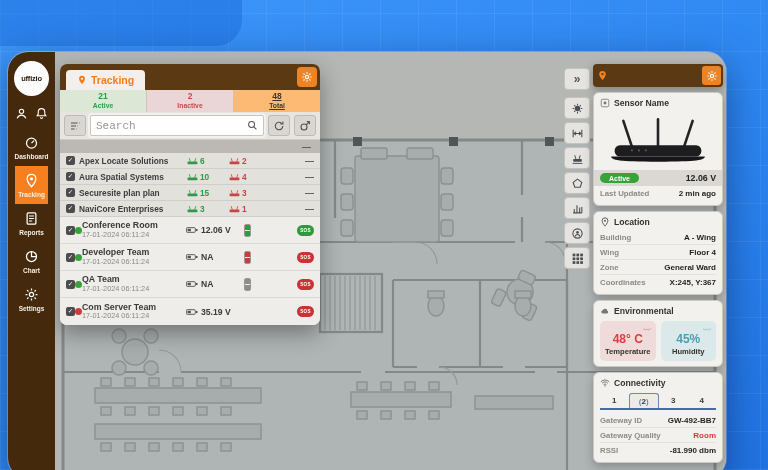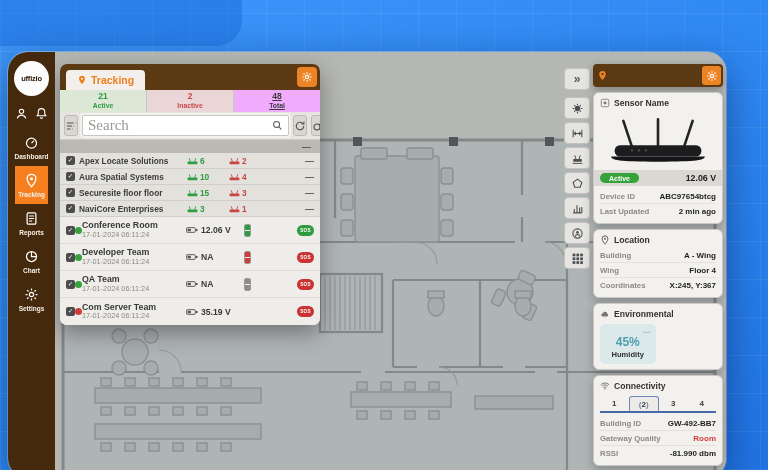--- a/index.html
+++ b/index.html
@@ -71,34 +71,34 @@
     background:#ec8324; border-radius:4px; display:grid; place-items:center; cursor:pointer;
   }
   .tp-gear svg, .dp-gear svg{ width:12px; height:12px; }
   .tp-stats{ display:flex; height:22px;border-radius:10px; }
   .stat{ flex:1; display:flex; flex-direction:column; align-items:center; justify-content:center; line-height:1.15; border-right:1px solid #c9c6c1; cursor:pointer; }
   .stat:last-child{ border-right:none; }
   .stat .v{ font-size:8.5px; font-weight:800; }
   .stat .l{ font-size:6.8px; font-weight:700; }
   .stat.active{ background:#dce8d5; color:#2e9c44; }
   .stat.inactive{ background:#ead6d6; color:#c94a4a; }
-  .stat.total{ background:#f0abfc; color:#3a3a3a;text-decoration:underline; }
+  .stat.total{ background:#fdba74; color:#3a3a3a;text-decoration:underline; }
   .tp-search{ height:28px; background:#e7e5e1; display:flex; align-items:center; gap:4px; padding:0 4px; border-bottom:1px solid #cfccc7; }
   .sq-btn{
     width:22px; height:21px; background:#dad7d2; border:1px solid #bdbab5;
     border-radius:3px; display:grid; place-items:center; cursor:pointer;
   }
   .sq-btn svg{ width:12px; height:12px; }
   .search-box{
     flex:1; height:21px; background:#ffffff; border:1px solid #c8c5c0; border-radius:2px;
     display:flex; align-items:center; padding:0 5px; box-shadow:0 0 0 2px rgba(255,255,255,.45);
   }
   .search-box input{
-    flex:1; border:none; outline:none; font-size:15px; color:#444; background:transparent;
-    font-family:Liberation Serif, serif;
+    flex:1; border:none; outline:none; font-size:11px; color:#444; background:transparent;
+    font-family:Liberation Mono, monospace;
   }
   .search-box input::placeholder{ color:#9b9893; }
   .search-box svg{ width:11px; height:11px; flex:0 0 auto; }
   .tp-band{ height:13px; background:#bcb9b4; display:flex; align-items:center; justify-content:flex-end; padding:0 9px; color:#5a5a5a; font-weight:800; font-size:9px; }
   .grp-row{
     height:16px; display:flex; align-items:center; gap:4px; padding:0 6px;
     background:#e3e1dc; border-bottom:1px solid #d1cec9; cursor:pointer;
   }
   .grp-row .name{ width:104px; font-size:8.3px; font-weight:800; color:#3c3c3c; white-space:nowrap; overflow:hidden; }
   .cnt{ display:flex; align-items:center; gap:2px; font-size:8.3px; font-weight:800; }
@@ -442,21 +442,21 @@
             <svg viewBox="0 0 20 14" fill="#c94444">
               <rect x="1" y="8" width="18" height="5" rx="1.5"></rect>
               <path d="M6 8L4 2M14 8l2-6" stroke="#c94444" stroke-width="1.6" fill="none"></path>
             </svg>
             <span>4</span>
           </span>
         <span class="row-dash">—</span>
       </div>
       <div class="grp-row">
         <span class="cbx"></span>
-        <span class="name">Securesite floor floor</span>
+        <span class="name">Securesite plan plan</span>
         <span class="cnt g">
             <svg viewBox="0 0 20 14" fill="#2e9c44">
               <rect x="1" y="8" width="18" height="5" rx="1.5"></rect>
               <path d="M6 8L4 2M14 8l2-6" stroke="#2e9c44" stroke-width="1.6" fill="none"></path>
             </svg>
             <span>15</span>
           </span>
         <span class="cnt r">
             <svg viewBox="0 0 20 14" fill="#c94444">
               <rect x="1" y="8" width="18" height="5" rx="1.5"></rect>
@@ -648,24 +648,20 @@
           <rect x="10" y="36" width="100" height="13" rx="6" fill="#1d1d1f"></rect>
           <path d="M6 49c0 4 8 6 54 6s54-2 54-6z" fill="#161618"></path>
           <circle cx="30" cy="42" r="1.2" fill="#555"></circle>
             <circle cx="38" cy="42" r="1.2" fill="#555"></circle>
             <circle cx="46" cy="42" r="1.2" fill="#555"></circle>
         </svg>
         <div class="sensor-band">
           <span class="pill-active">Active</span>
           <span class="band-volt">12.06 V</span>
         </div>
-        <div class="kv" style="margin-top:3px;">
-          <span class="k">Device ID</span>
-          <span class="val">ABC97654btcg</span>
-        </div>
         <div class="kv">
           <span class="k">Last Updated</span>
           <span class="val">2 min ago</span>
         </div>
       </div>
 
       <div class="card">
         <div class="card-title">
           <svg viewBox="0 0 24 24">
               <path d="M12 2a7 7 0 0 0-7 7c0 5 7 13 7 13s7-8 7-13a7 7 0 0 0-7-7z" fill="none" stroke="#55524d" stroke-width="2.2"></path>
@@ -676,34 +672,45 @@
         <div style="margin-top:3px;">
           <div class="kv">
             <span class="k">Building</span>
             <span class="val">A - Wing</span>
           </div>
           <div class="kv">
             <span class="k">Wing</span>
             <span class="val">Floor 4</span>
           </div>
           <div class="kv">
+            <span class="k">Zone</span>
+            <span class="val">General Ward</span>
+          </div>
+          <div class="kv">
             <span class="k">Coordinates</span>
             <span class="val">X:245, Y:367</span>
           </div>
         </div>
       </div>
 
       <div class="card">
         <div class="card-title">
           <svg viewBox="0 0 24 24">
               <path d="M7 18a4 4 0 0 1 0-8 5.5 5.5 0 0 1 10.5 1.5A3.5 3.5 0 0 1 17 18z" fill="#7a7670"></path>
             </svg>
           <span>Environmental</span>
         </div>
         <div class="env-tiles">
+          <div class="tile temp">
+            <svg viewBox="0 0 20 12">
+                <path d="M2 9c2-3 4 3 6 0s4 3 6 0 3 0 4-2" stroke="#d88a8a" stroke-width="1.6" fill="none"></path>
+              </svg>
+            <div class="tv">48° C</div>
+            <div class="tl">Temperature</div>
+          </div>
           <div class="tile hum">
             <svg viewBox="0 0 20 12">
                 <path d="M2 9c2-3 4 3 6 0s4 3 6 0 3 0 4-2" stroke="#8ab8c2" stroke-width="1.6" fill="none"></path>
               </svg>
             <div class="tv">45%</div>
             <div class="tl">Humidity</div>
           </div>
         </div>
       </div>
 
@@ -716,21 +723,21 @@
           <span>Connectivity</span>
         </div>
         <div class="conn-tabs">
           <div class="conn-tab"><span>1</span></div>
           <div class="conn-tab on"><span class="wifi-paren l"></span><span>2</span><span class="wifi-paren r"></span></div>
           <div class="conn-tab"><span>3</span></div>
           <div class="conn-tab"><span>4</span></div>
         </div>
         <div class="conn-rows">
           <div class="kv">
-            <span class="k">Building ID</span>
+            <span class="k">Gateway ID</span>
             <span class="val">GW-492-BB7</span>
           </div>
           <div class="kv">
             <span class="k">Gateway Quality</span>
             <span class="val bad">Room</span>
           </div>
           <div class="kv">
             <span class="k">RSSI</span>
             <span class="val">-81.990 dbm</span>
           </div>

